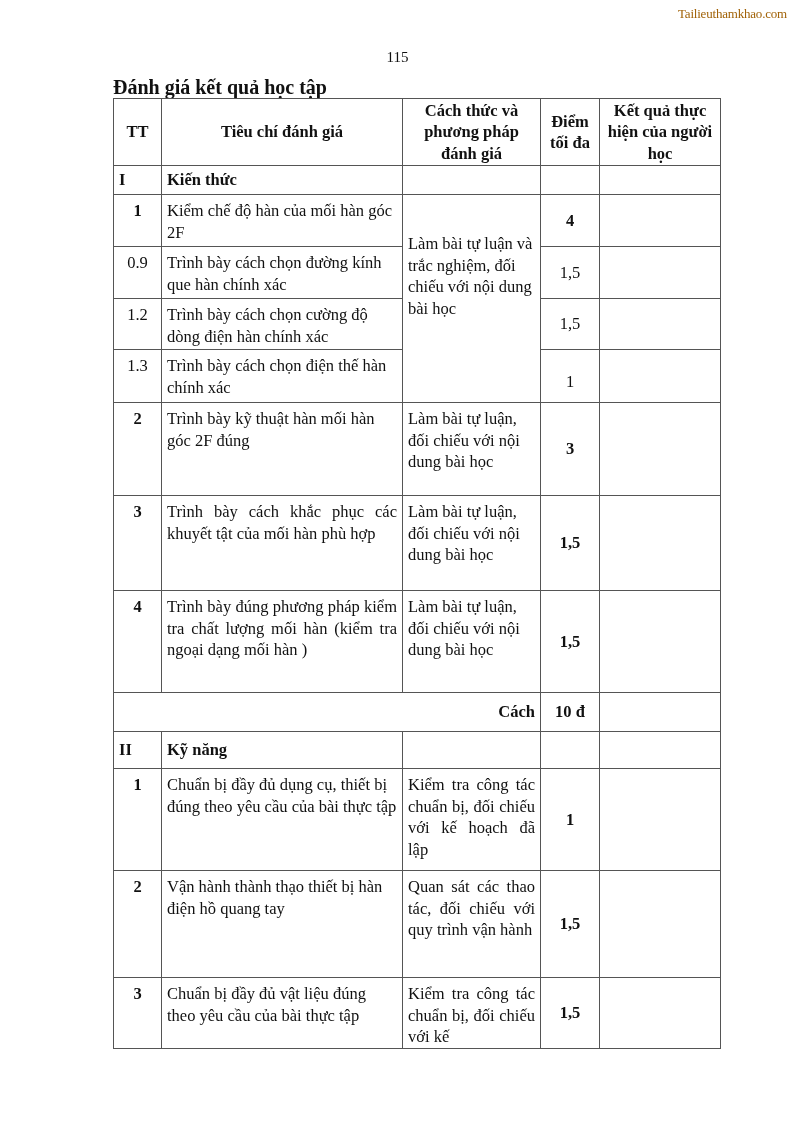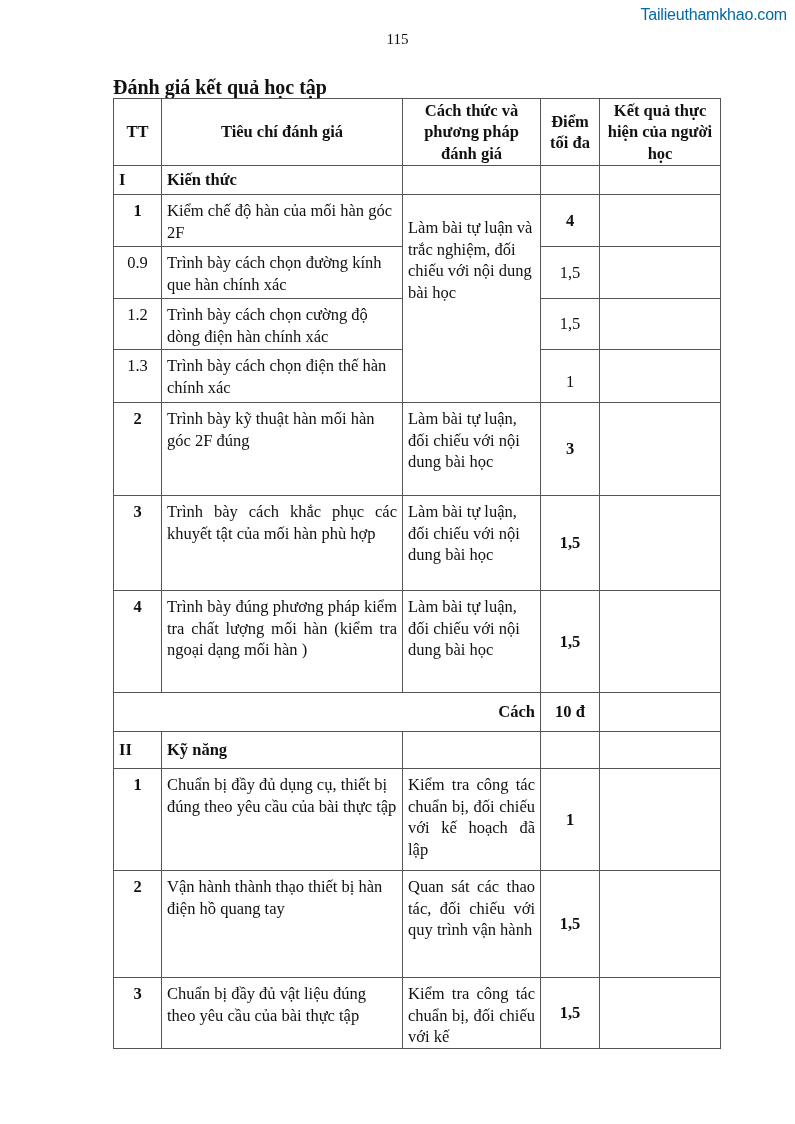--- a/index.html
+++ b/index.html
@@ -1,20 +1,20 @@
 <!DOCTYPE html>
 <html><head>
 <meta charset="utf-8">
 <style>
   html, body { margin: 0; padding: 0; background: #ffffff; }
   body { width: 795px; height: 1124px; position: relative; overflow: hidden;
          font-family: "Liberation Serif", "DejaVu Serif", serif; color: #111; }
-  .watermark { position: absolute; top: 6px; right: 8px; font-family: Liberation Sans, sans-serif;
-               font-size: 16px; color: #0369a1; letter-spacing: -0.2px; }
-  .page-num { position: absolute; top: 31px; left: 0; width: 795px; text-align: center; font-size: 15px; }
+  .watermark { position: absolute; top: 6px; right: 8px; font-family: Liberation Serif, serif;
+               font-size: 13px; color: #a16207; letter-spacing: -0.2px; }
+  .page-num { position: absolute; top: 49px; left: 0; width: 795px; text-align: center; font-size: 15px; }
   .title { position: absolute; top: 76px; left: 113px; font-size: 20px; font-weight: bold; text-align: center; }
   table { position: absolute; top: 98px; left: 113px; border-collapse: collapse; table-layout: fixed;
           width: 607px; font-size: 16.5px; line-height: 21.5px; }
   td, th { border: 1.5px solid #555; padding: 0 5px; vertical-align: middle; }
   th { font-weight: bold; text-align: center; }
   .c-tt { text-align: center; }
   .bold { font-weight: bold; }
   .top { vertical-align: top; padding-top: 5px; }
   .just { text-align: justify; text-align-last: left; }
   .center { text-align: center; }
@@ -48,21 +48,21 @@
     <td class="bold">I</td>
     <td class="bold">Kiến thức</td>
     <td></td>
         <td></td>
         <td></td>
   </tr>
 
   <tr style="height:52px">
     <td class="c-tt bold top">1</td>
     <td class="top">Kiểm chế độ hàn của mối hàn góc 2F</td>
-    <td rowspan="4" class="top" style="padding-top:22px">Làm bài tự luận và trắc nghiệm, đối chiếu với nội dung bài học</td>
+    <td rowspan="4" class="top" style="padding-top:38px">Làm bài tự luận và trắc nghiệm, đối chiếu với nội dung bài học</td>
     <td class="center bold">4</td>
     <td></td>
   </tr>
   <tr style="height:52px">
     <td class="c-tt top">0.9</td>
     <td class="top">Trình bày cách chọn đường kính que hàn chính xác</td>
     <td class="center">1,5</td>
     <td></td>
   </tr>
   <tr style="height:51px">

